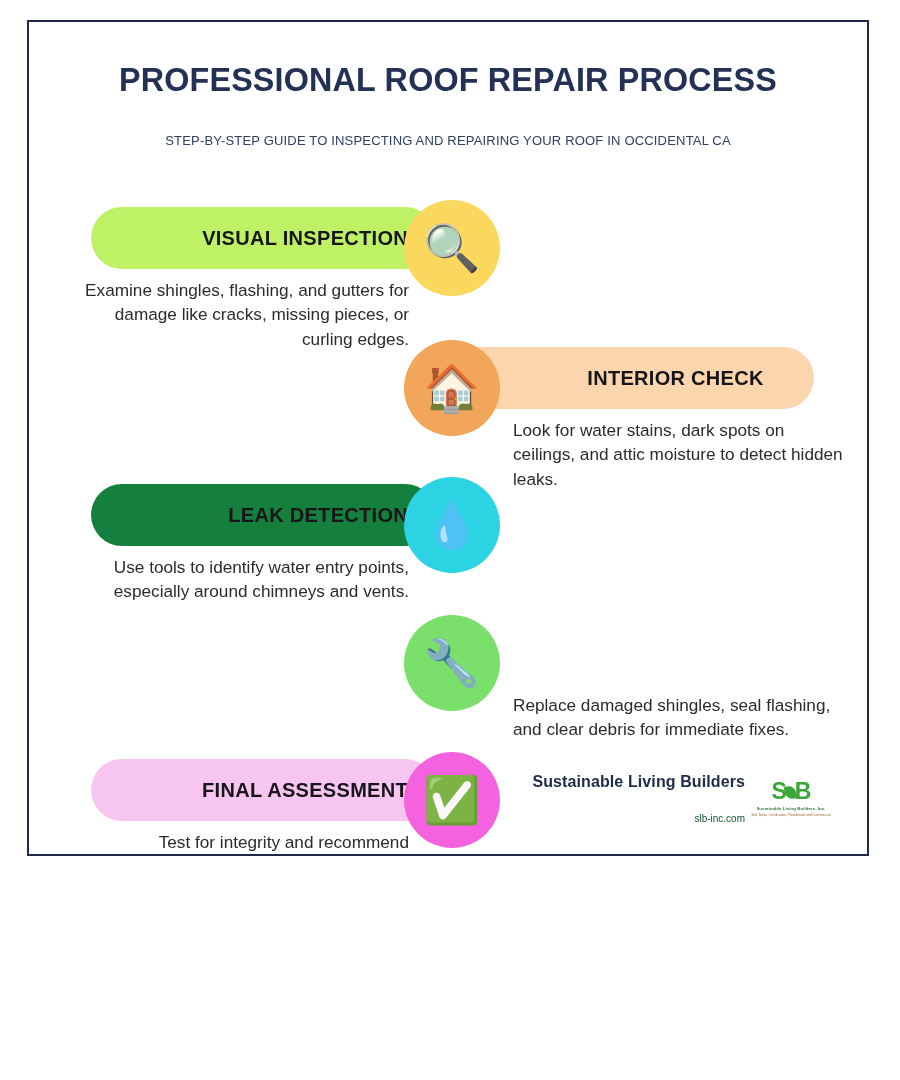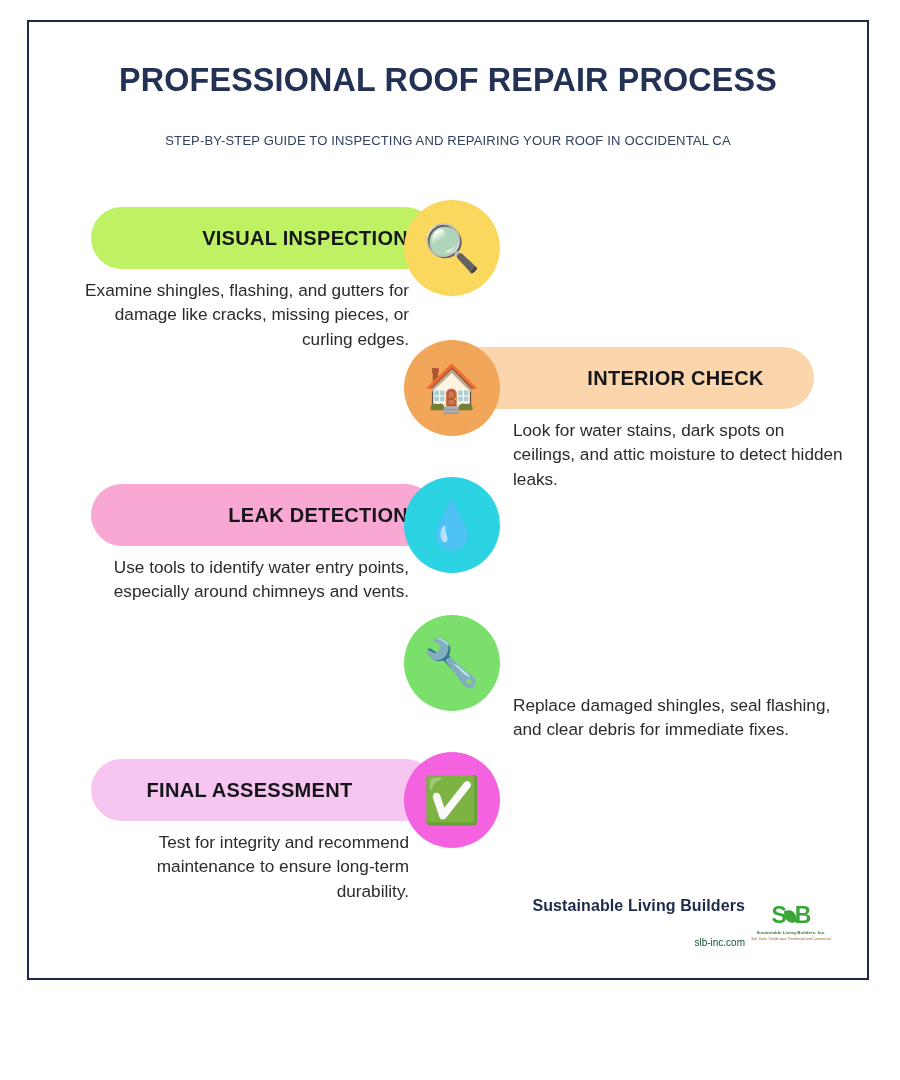--- a/index.html
+++ b/index.html
@@ -13,21 +13,21 @@
     font-family: "Liberation Sans", sans-serif;
     overflow: hidden;
     position: relative;
   }
 
   #poster {
     position: absolute;
     left: 27px;
     top: 20px;
     width: 842px;
-    height: 960px;
+    height: 836px;
     border: 2px solid #1f2a4a;
     background: #ffffff;
     box-sizing: border-box;
     overflow: hidden;
   }
 
   
   #header { padding-top: 38px; text-align: center; }
 
   #title {
@@ -233,38 +233,38 @@
       <div class="pill" style="background: rgb(251, 214, 172);">
         <span class="pill-label">INTERIOR CHECK</span>
       </div>
       <div class="circle" style="background: rgb(242, 166, 90);">
         <span class="emoji">🏠</span>
       </div>
       <div class="desc">Look for water stains, dark spots on ceilings, and attic moisture to detect hidden leaks.</div>
     </div>
 
     <div class="step step-3 side-left">
-      <div class="pill" style="background: #f9a8d4;">
+      <div class="pill" style="background: #15803d;">
         <span class="pill-label">LEAK DETECTION</span>
       </div>
       <div class="circle" style="background: rgb(43, 211, 227);">
         <span class="emoji">💧</span>
       </div>
       <div class="desc">Use tools to identify water entry points, especially around chimneys and vents.</div>
     </div>
 
     <div class="step step-4 side-right">
       <div class="circle" style="background: rgb(123, 224, 107);">
         <span class="emoji">🔧</span>
       </div>
       <div class="desc">Replace damaged shingles, seal flashing, and clear debris for immediate fixes.</div>
     </div>
 
     <div class="step step-5 side-left">
-      <div class="pill" style="background: rgb(247, 198, 240); justify-content: center;">
+      <div class="pill" style="background: rgb(247, 198, 240);">
         <span class="pill-label">FINAL ASSESSMENT</span>
       </div>
       <div class="circle" style="background: rgb(245, 98, 224);">
         <span class="emoji">✅</span>
       </div>
       <div class="desc">Test for integrity and recommend maintenance to ensure long-term durability.</div>
     </div>
 
   </div>
 

